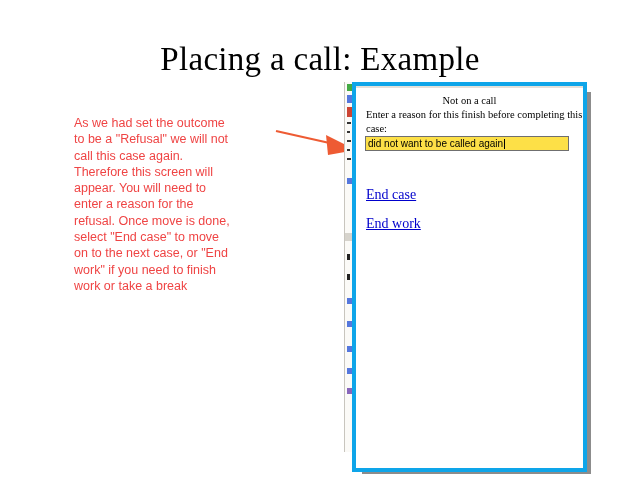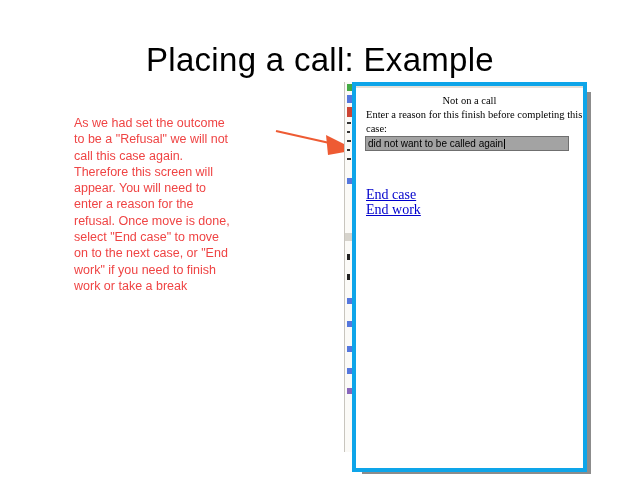--- a/index.html
+++ b/index.html
@@ -2,21 +2,21 @@
 <html style="--arrow: #EE5B33; --link: #0000CC; --shadow: #8C8C8C; --sliver_green: #44AA44; --sliver_blue: #5577DD; --sliver_red: #CC4433; --sliver_purple: #8866BB;"><head>
 <meta charset="utf-8">
 <style>
   html,body{margin:0;padding:0;background:#ffffff;}
   .slide{
     position:relative;width:640px;height:480px;background:#ffffff;
     overflow:hidden;font-family:"Liberation Sans",sans-serif;
   }
   .title{
     position:absolute;left:0;top:41px;width:640px;text-align:center;
-    font-size:33px;letter-spacing:.3px;color:#000;white-space:nowrap;
+    font-size:33px;letter-spacing:.3px;color:#000;white-space:nowrap;font-family:Liberation Serif, serif;
   }
   .annotation{
     position:absolute;left:74px;top:115px;width:215px;color:#ef4444;
   }
   .annotation div{
     font-size:12.5px;line-height:16.3px;white-space:nowrap;
   }
   
   .arrow{position:absolute;left:274px;top:124px;width:84px;height:34px;color:var(--arrow,#EE5B33);}
   
@@ -30,30 +30,30 @@
     position:absolute;left:352px;top:82px;width:227px;height:382px;
     background:#ffffff;border:4px solid #0ea5e9;z-index:2;
     font-family:"Liberation Serif",serif;color:#000;
   }
   .win-topstrip{position:absolute;left:0;top:0;width:100%;height:2px;background:#e4e1da;}
   .win-title{position:absolute;left:0;top:9px;width:100%;text-align:center;font-size:10.5px;white-space:nowrap;}
   .win-prompt1{position:absolute;left:10px;top:23px;font-size:10.5px;white-space:nowrap;}
   .win-prompt2{position:absolute;left:10px;top:37px;font-size:10.5px;white-space:nowrap;}
   .win-input{
     position:absolute;left:9px;top:50px;width:200px;height:13px;
-    border:1px solid #6f6f6f;background:#a3a3a3;display:flex;align-items:center;
+    border:1px solid #6f6f6f;background:#fde047;display:flex;align-items:center;
     font-family:"Liberation Sans",sans-serif;font-size:10px;padding-left:2px;white-space:nowrap;
   }
   .caret{display:inline-block;width:1px;height:10px;background:#000;margin-left:1px;}
   .win-link{
     position:absolute;left:10px;font-size:14px;color:var(--link,#0000CC);
     text-decoration:underline;white-space:nowrap;cursor:pointer;
   }
   .link-endcase{top:101px;}
-  .link-endwork{top:116px;text-decoration:underline;}
+  .link-endwork{top:130px;text-decoration:underline;}
   
   .shadow-right{position:absolute;left:581px;top:92px;width:10px;height:382px;background:var(--shadow,#8C8C8C);z-index:0;}
   .shadow-bottom{position:absolute;left:362px;top:465px;width:229px;height:9px;background:var(--shadow,#8C8C8C);z-index:0;}
 </style>
 </head>
 <body>
 
 <div class="slide">
 
   <div class="title">Placing a call: Example</div>

